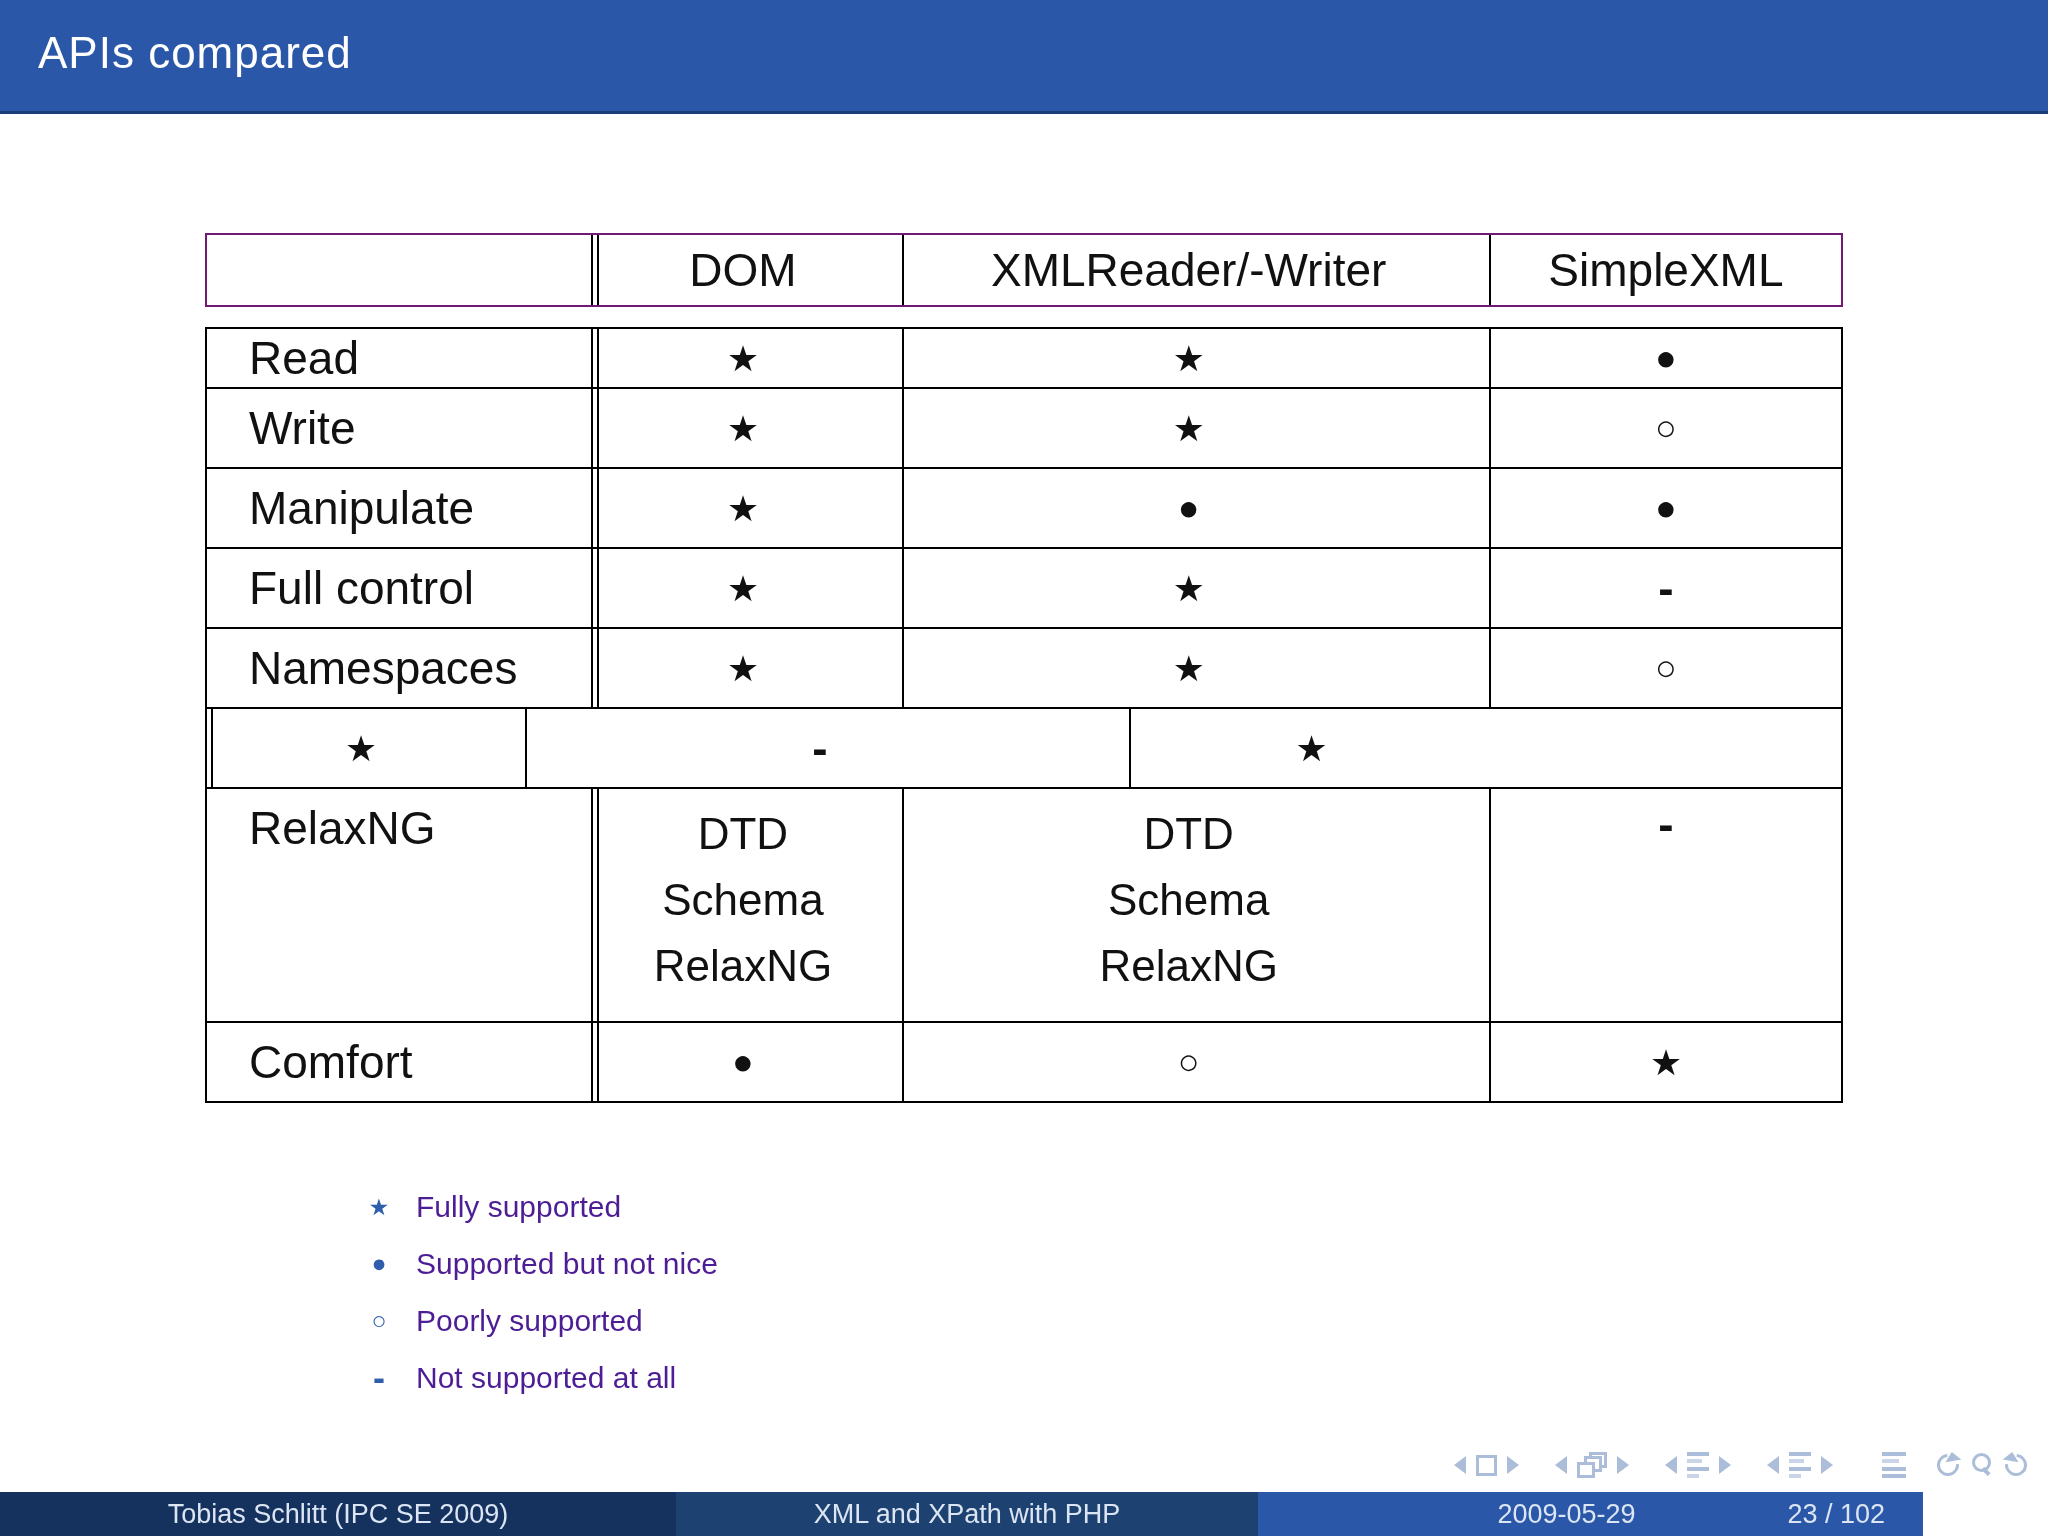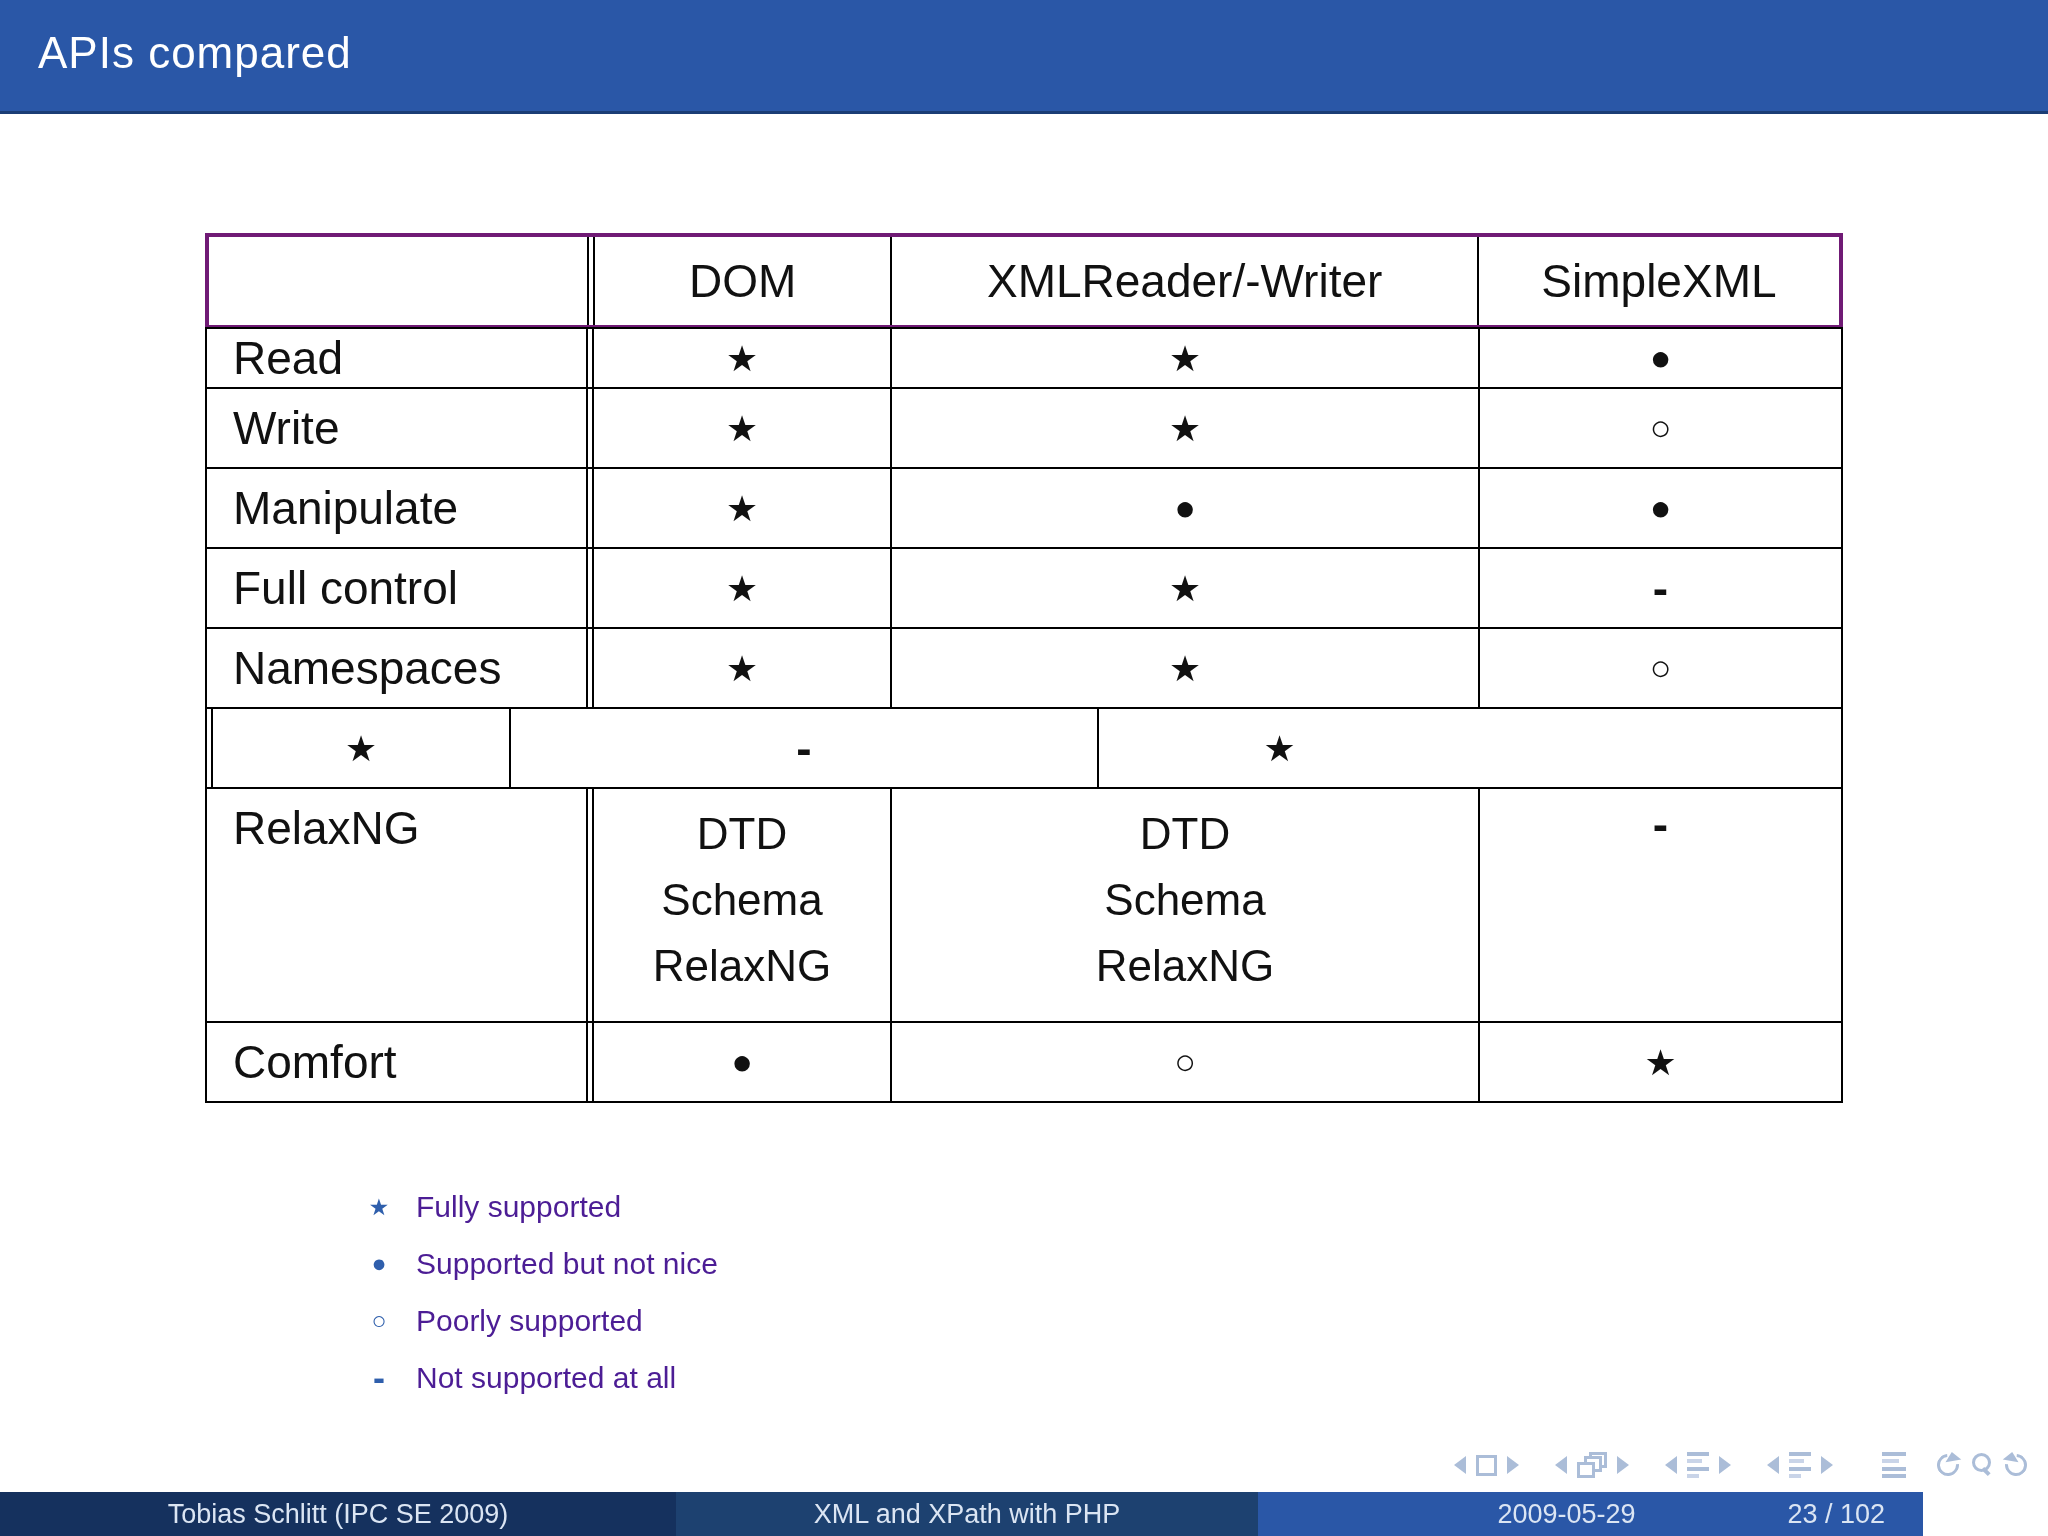--- a/index.html
+++ b/index.html
@@ -17,27 +17,27 @@
   .titlebar{
     position:absolute; left:0; top:0; width:2048px; height:114px;
     background:var(--c-titlebar); border-bottom:3px solid var(--c-titlebar_border);
     display:flex; align-items:center;
   }
   .titlebar .title{
     padding-left:38px; padding-bottom:6px; color:#ffffff; font-size:44px; letter-spacing:1px;
   }
   
   .tbl{position:absolute; left:205px; top:233px; width:1638px;}
-  .tbl-head{border:4px solid #701a75; display:flex; height:96px;}
+  .tbl-head{border:2px solid #701a75; display:flex; height:74px;}
   .tbl-body{position:absolute; left:0; top:94px; width:1638px; border:2px solid #000;}
   .trow{display:flex; height:80px;}
   .trow:first-child{height:58px;}
   .trow + .trow{border-top:2px solid #000;}
   .trow-validate{height:234px !important;}
-  .cell{display:flex; align-items:center; justify-content:center; font-size:46px;}
+  .cell{display:flex; align-items:center; justify-content:center; font-size:46px;margin-left:16px;}
   .c1{width:381px; border-right:2px solid #000; justify-content:flex-start; padding-left:26px;}
   .c2{width:298px; margin-left:4px; border-left:2px solid #000;}
   .c3{width:588px; border-left:2px solid #000;}
   .c4{width:363px; border-left:2px solid #000;}
   .tbl-head .cell{font-size:46px;}
   .trow-validate .cell{align-items:flex-start; padding-top:12px;}
   [data-kind="star"]{font-size:72px; line-height:0.6;}
   [data-kind="dot"]{font-size:36px;}
   [data-kind="circle"]{font-size:36px;}
   [data-kind="dash"]{font-size:46px; font-weight:bold;}

